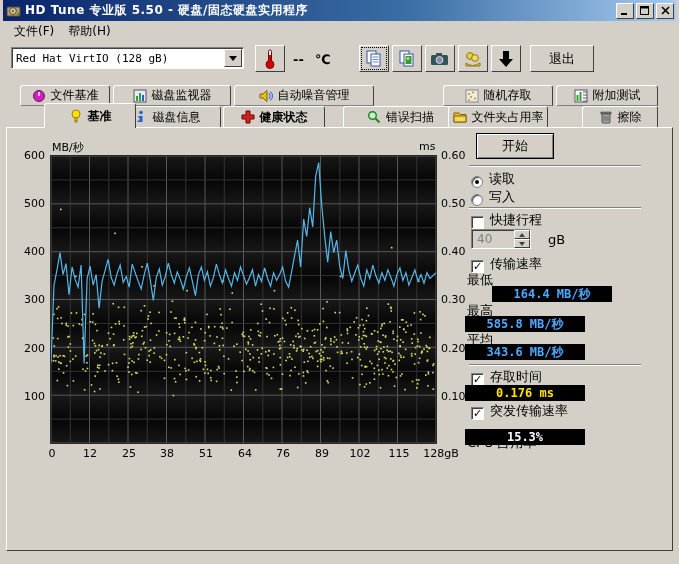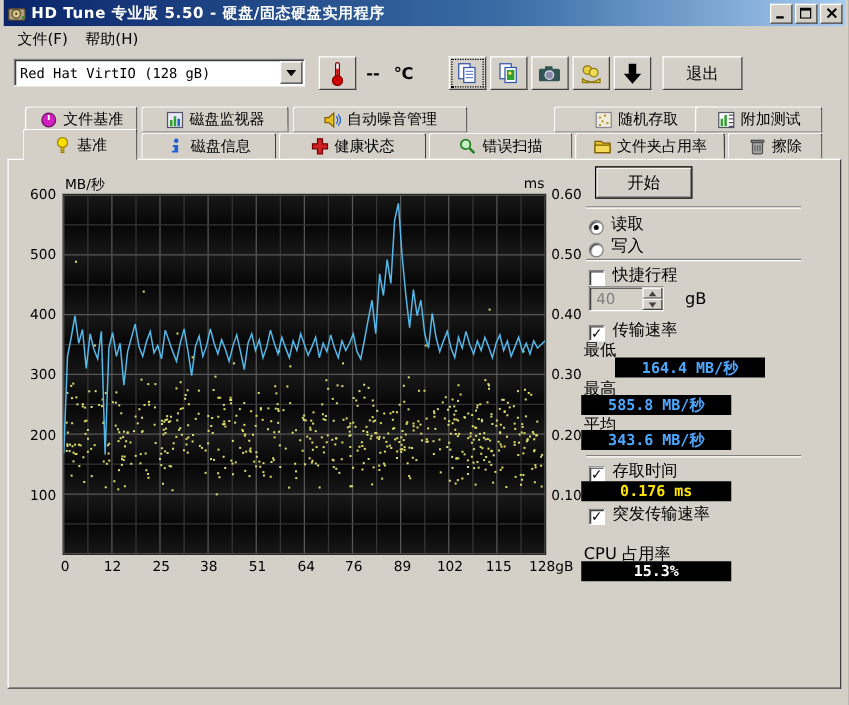--- a/index.html
+++ b/index.html
@@ -52,21 +52,21 @@
     border-top:1px solid #fff; border-left:1px solid #fff;
     border-right:1px solid #404040; border-bottom:1px solid #404040;
     font-size:13px; display:flex; align-items:center; justify-content:center; }
   
   .tab { position:absolute; height:21px; background:#d4d0c8;
     border-top:1px solid #fff; border-left:1px solid #fff; border-right:1px solid #404040;
     border-radius:3px 3px 0 0; display:flex; align-items:center; justify-content:center; gap:5px;
     font-size:12px; }
   .tab-row-back .tab { top:85px; border-bottom:1px solid #808080; }
   .tab-row-front .tab { top:106px; }
-  .tab.active { top:103px; height:25px; z-index:5; border-bottom:none; font-weight:normal; }
+  .tab.active { top:103px; height:25px; z-index:5; border-bottom:none; font-weight:bold;margin-left:26px; }
   .tab .ticon { width:14px; height:14px; flex:0 0 auto; }
   
   #panel { position:absolute; left:3px; top:127px; width:667px; height:424px; background:#d4d0c8;
     border-top:1px solid #fff; border-left:1px solid #fff;
     border-right:1px solid #404040; border-bottom:1px solid #404040; }
   
   #plot { position:absolute; left:47px; top:155px; width:387px; height:289px;
     background:repeating-linear-gradient(180deg,#181818 0px,#060606 24px,#181818 48px);
     border:1px solid #2a2a2a; }
   #plot svg { display:block; }
@@ -222,21 +222,21 @@
       </svg>
       <span>磁盘监视器</span>
     </div>
     <div class="tab" style="left:231px;width:140px;">
       <svg class="ticon" viewBox="0 0 14 14">
         <polygon points="1,5 4,5 8,1.5 8,12.5 4,9 1,9" fill="#e8c020" stroke="#806000"></polygon>
         <path d="M10 4 q2.5 3 0 6 M11.5 2.5 q4 4.5 0 9" stroke="#2060d0" fill="none"></path>
       </svg>
       <span>自动噪音管理</span>
     </div>
-    <div class="tab" style="left:440px;width:132px;font-family:Liberation Mono, monospace;">
+    <div class="tab" style="left:440px;width:110px;font-family:Liberation Mono, monospace;">
       <svg class="ticon" viewBox="0 0 14 14">
         <rect x="1" y="1" width="12" height="12" fill="#f0ead8" stroke="#889"></rect>
         <circle cx="4" cy="5" r=".9" fill="#b09020"></circle>
           <circle cx="8" cy="3.5" r=".9" fill="#b09020"></circle>
           <circle cx="6" cy="8" r=".9" fill="#b09020"></circle>
           <circle cx="10" cy="9.5" r=".9" fill="#b09020"></circle>
           <circle cx="4" cy="11" r=".9" fill="#b09020"></circle>
       </svg>
       <span>随机存取</span>
     </div>
@@ -260,34 +260,34 @@
       </svg>
       <span>基准</span>
     </div>
     <div class="tab" style="left:110px;width:108px;">
       <svg class="ticon" viewBox="0 0 14 14">
         <circle cx="7" cy="2.5" r="1.8" fill="#2060d0"></circle>
         <path d="M4.5 6 h4 v6 h-5 v-1.5 h2 v-3 h-1.5 z" fill="#2060d0"></path>
       </svg>
       <span>磁盘信息</span>
     </div>
-    <div class="tab" style="left:220px;width:118px;">
+    <div class="tab" style="left:220px;width:102px;font-weight:bold;">
       <svg class="ticon" viewBox="0 0 14 14">
         <path d="M5 1 h4 v4 h4 v4 h-4 v4 h-4 v-4 h-4 v-4 h4 z" fill="#d02020" stroke="#700000"></path>
       </svg>
       <span>健康状态</span>
     </div>
     <div class="tab" style="left:340px;width:115px;">
       <svg class="ticon" viewBox="0 0 14 14">
         <circle cx="5.5" cy="5.5" r="3.8" fill="#c8f0c8" stroke="#208020" stroke-width="1.4"></circle>
         <path d="M8.5 8.5 L12.5 12.5" stroke="#208020" stroke-width="2"></path>
       </svg>
       <span>错误扫描</span>
     </div>
-    <div class="tab" style="left:457px;width:120px;text-align:right;">
+    <div class="tab" style="left:445px;width:100px;text-align:right;">
       <svg class="ticon" viewBox="0 0 14 14">
         <path d="M1 3 h5 l1.5 1.5 H13 V12 H1 z" fill="#e8c030" stroke="#806000"></path>
         <path d="M1 6 H13 V12 H1 z" fill="#f4d858" stroke="#806000"></path>
       </svg>
       <span>文件夹占用率</span>
     </div>
     <div class="tab" style="left:579px;width:76px;">
       <svg class="ticon" viewBox="0 0 14 14">
         <rect x="3" y="4" width="8" height="9" rx="1" fill="#a8a8a8" stroke="#505050"></rect>
         <rect x="2" y="2.2" width="10" height="1.6" fill="#888" stroke="#505050"></rect>
@@ -1030,15 +1030,15 @@
     <span>存取时间</span>
   </div>
   <div class="vbox yellow" style="top:385px;">0.176 ms</div>
 
   <div class="ctl-row" style="left:468px;top:402px;">
     <span class="chk">✓</span>
     <span>突发传输速率</span>
   </div>
 
   <span class="small-label" style="left:464px;top:434px;">CPU 占用率</span>
-  <div class="vbox white" style="top:449px;">15.3%</div>
+  <div class="vbox white" style="top:429px;">15.3%</div>
 
 </div>
 
 </body></html>

